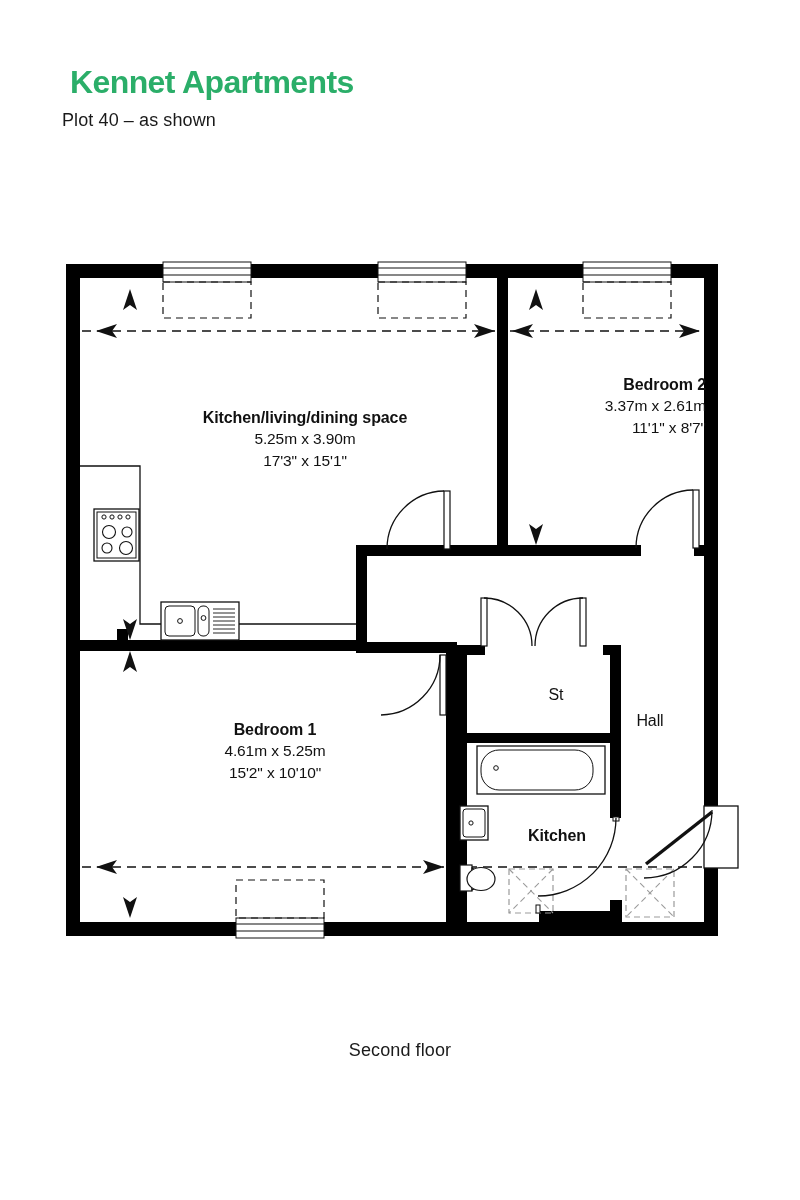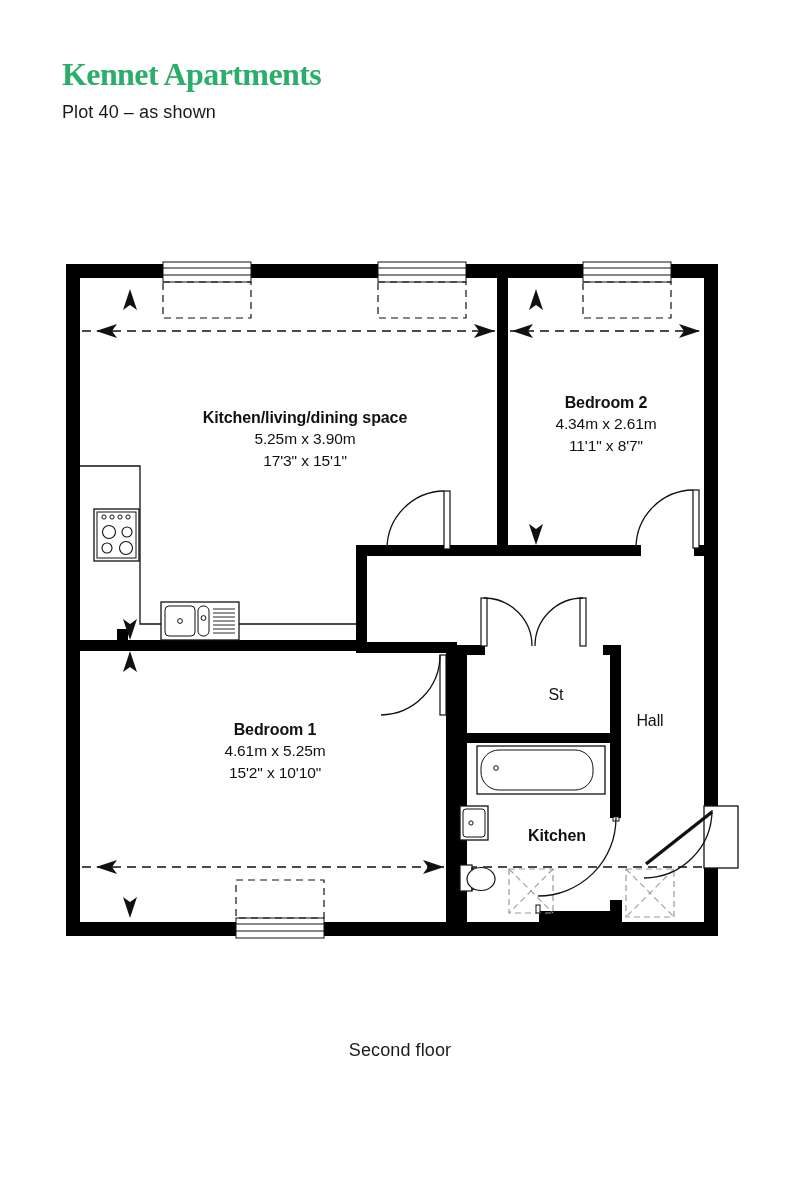--- a/index.html
+++ b/index.html
@@ -28,23 +28,23 @@
     position: absolute;
     left: 62px;
     top: 55px;
     width: 640px;
   }
   #plan-title {
     font-size: 32px;
     font-weight: bold;
     letter-spacing: -0.6px;
     line-height: 38px;
-    margin: 0;
+    margin: 8px;
     color: #2BAE69;
-    font-family: Liberation Serif, serif;
+    font-family: Liberation Sans, sans-serif;
   }
   #plan-subtitle {
     font-size: 18px;
     line-height: 18px;
     margin: 10px 0 0 0;
     color: #1a1a1a;
     font-weight: normal;
     letter-spacing: 0.1px;
   }
 
@@ -314,23 +314,23 @@
     </g>
 
   </svg>
 
   <div class="room-label" style="left:100px; top:408px; width:410px;">
     <div class="room-name">Kitchen/living/dining space</div>
     <div class="room-dim">5.25m x 3.90m</div>
     <div class="room-dim">17'3" x 15'1"</div>
   </div>
 
-  <div class="room-label" style="left:506px; top:393px; width:200px;">
+  <div class="room-label" style="left:506px; top:375px; width:200px;text-align:right;">
     <div class="room-name">Bedroom 2</div>
-    <div class="room-dim">4.34m x 2.61m</div>
+    <div class="room-dim">3.37m x 2.61m</div>
     <div class="room-dim">11'1" x 8'7"</div>
   </div>
 
   <div class="room-label" style="left:80px; top:720px; width:390px;text-align:center;">
     <div class="room-name">Bedroom 1</div>
     <div class="room-dim">4.61m x 5.25m</div>
     <div class="room-dim">15'2" x 10'10"</div>
   </div>
 
   <div class="room-label" style="left:506px; top:685px; width:100px;">

